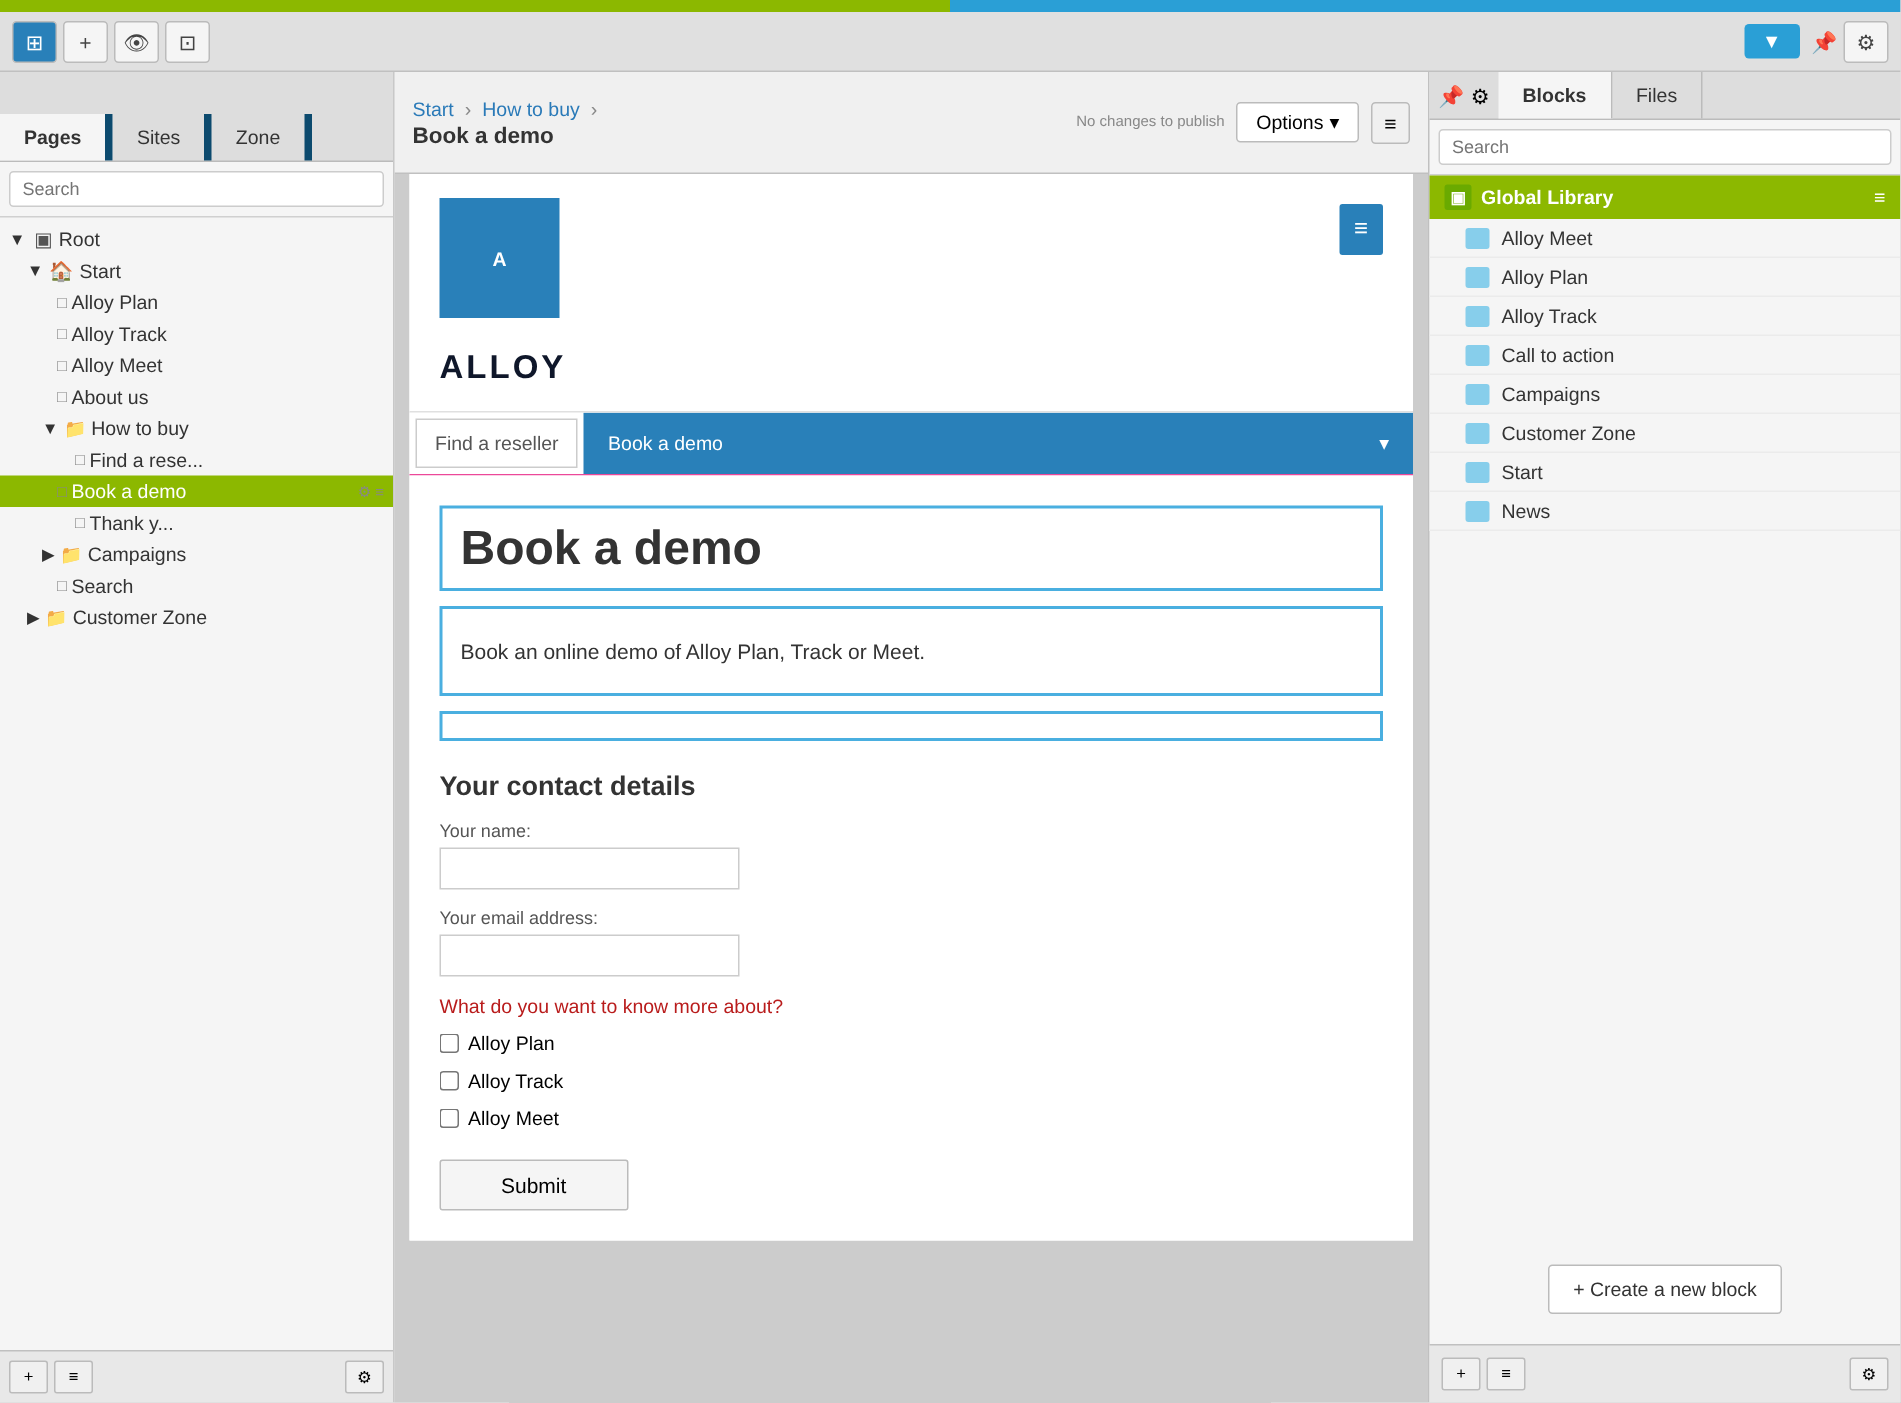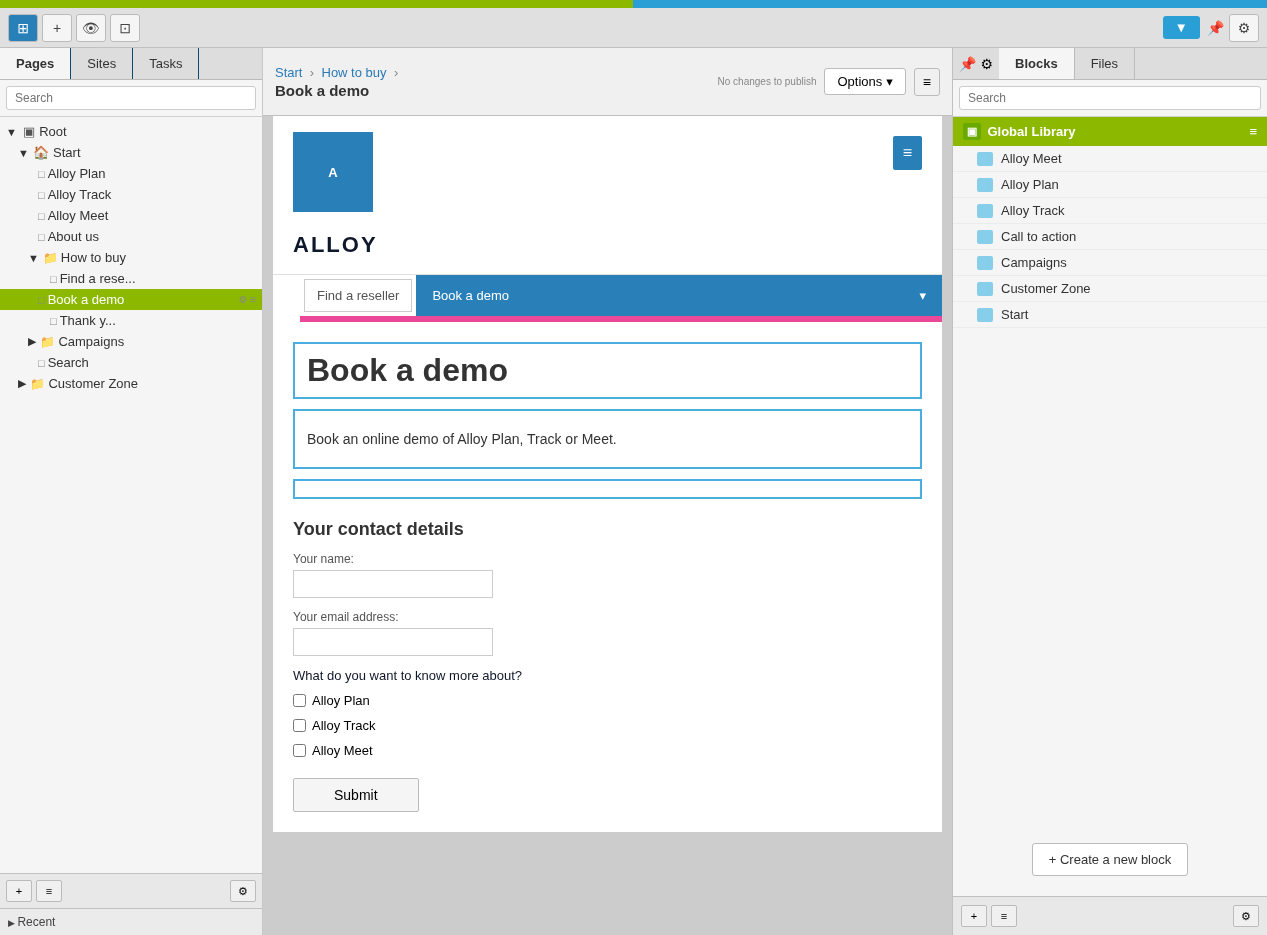--- a/index.html
+++ b/index.html
@@ -64,22 +64,23 @@
     }
     .panel-tabs {
       display: flex;
       background: #ddd;
       border-bottom: 1px solid #bbb;
     }
     .panel-tab {
       padding: 8px 16px;
       cursor: pointer;
       font-size: 13px;
-      border-right: 1px solid #0c4a6e;
-      color: #333;
+      border-right: 5px solid #0c4a6e;
+      color: #333;
+      margin-top: 28px;
     }
     .panel-tab.active {
       background: #f5f5f5;
       font-weight: bold;
     }
     .panel-search {
       padding: 6px;
       border-bottom: 1px solid #d0d0d0;
     }
     .panel-search input {
@@ -245,23 +246,22 @@
       font-size: 16px;
       border-radius: 2px;
       position: absolute;
       right: 20px;
       top: 20px;
     }
 
     
     .page-nav {
       display: flex;
-      border-bottom: 6px solid #ec4899;
+      border-bottom: 1px solid #ec4899;
       background: white;
-      margin-left: 27px;
     }
     .page-nav-item {
       padding: 8px 16px;
       color: #888;
       font-size: 13px;
       cursor: pointer;
       border: 1px solid transparent;
     }
     .page-nav-item:first-child { border: 1px solid #ccc; margin: 4px; }
     .page-nav-item.active-nav {
@@ -321,21 +321,21 @@
     .form-input {
       width: 200px;
       height: 28px;
       border: 1px solid #ccc;
       padding: 4px 6px;
       font-size: 12px;
       margin-bottom: 12px;
     }
     .want-to-know {
       font-size: 13px;
-      color: #0f172a;
+      color: #b91c1c;
       margin-bottom: 10px;
     }
     .checkbox-item {
       display: flex;
       align-items: center;
       gap: 6px;
       margin-bottom: 10px;
       font-size: 13px;
     }
     .submit-btn {
@@ -478,21 +478,21 @@
     <div class="toolbar-btn">⚙</div>
   </div>
 </div>
 
 <div class="main-layout">
 
   <div class="left-panel">
     <div class="panel-tabs">
       <div class="panel-tab active">Pages</div>
       <div class="panel-tab">Sites</div>
-      <div class="panel-tab">Tasks</div>
+      <div class="panel-tab">Zone</div>
     </div>
     <div class="panel-search">
       <input type="text" placeholder="Search" style="">
     </div>
     <div class="tree-container">
 
       <div class="tree-item">
         <span class="icon">▼</span>
         <span style="margin-left:2px; font-size:13px; color:#555;">▣</span>
         <span style="margin-left:4px;">Root</span>
@@ -576,21 +576,20 @@
       </div>
 
     </div>
 
     <div class="panel-bottom">
       <div class="panel-bottom-btn">+</div>
       <div class="panel-bottom-btn">≡</div>
       <div style="flex:1;"></div>
       <div class="panel-bottom-btn">⚙</div>
     </div>
-    <div class="recent-bar">Recent</div>
   </div>
 
   <div class="center-panel">
     <div class="content-header">
       <div>
         <div class="breadcrumb">
           <a>Start</a>
           <span>›</span>
           <a>How to buy</a>
           <span>›</span>
@@ -720,20 +719,24 @@
       <div class="library-item">
         <div class="lib-folder-icon"></div>
         <span>Customer Zone</span>
       </div>
 
       <div class="library-item">
         <div class="lib-folder-icon"></div>
         <span>Start</span>
       </div>
 
+      <div class="library-item">
+        <div class="lib-folder-icon"></div>
+        <span>News</span>
+      </div>
 
     </div>
 
     <div style="flex:1;"></div>
 
     <button class="create-block-btn">+ Create a new block</button>
 
     <div class="right-bottom-bar">
       <div class="panel-bottom-btn">+</div>
       <div class="panel-bottom-btn">≡</div>

